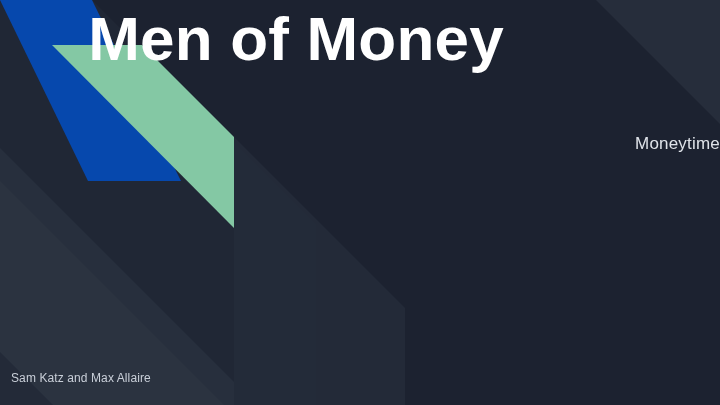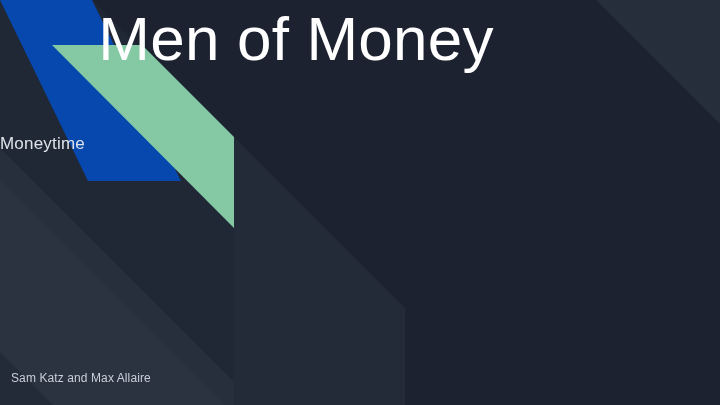--- a/index.html
+++ b/index.html
@@ -36,34 +36,34 @@
   }
 
   
   .title {
     position: absolute;
     left: 0;
     top: 8px;
     width: 592px;
     text-align: center;
     font-size: 62px;
-    font-weight: 400;
+    font-weight: 700;
     line-height: 1.0;
     letter-spacing: 0.2px;
     color: #ffffff;
     white-space: nowrap;
     z-index: 5;
   }
 
   .subtitle {
     position: absolute;
     left: 0;
     top: 134px;
     width: 720px;
-    text-align: left;
+    text-align: right;
     font-size: 17px;
     font-weight: 400;
     letter-spacing: 0.2px;
     color: #dfe3e9;
     white-space: nowrap;
     z-index: 5;
   }
 
   .footer {
     position: absolute;

